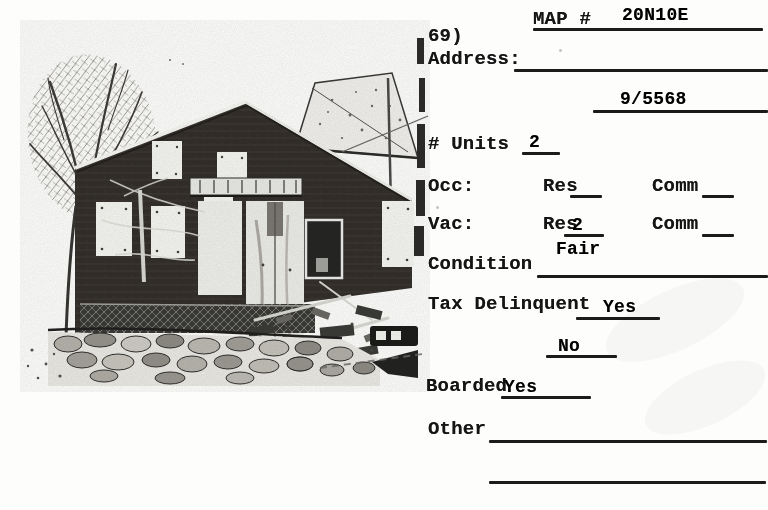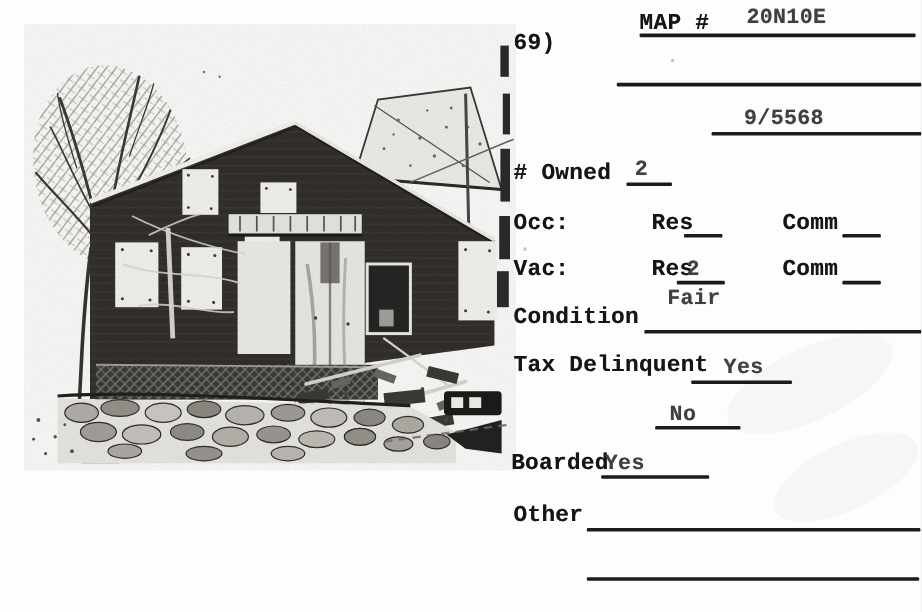--- a/index.html
+++ b/index.html
@@ -1,20 +1,20 @@
 <!DOCTYPE html>
 <html><head>
 <meta charset="utf-8">
 <style>
   html,body{margin:0;padding:0;background:#e8e8e8;}
   .page{position:relative;width:768px;height:510px;background:#fdfdfb;overflow:hidden;
         font-family:"Liberation Mono","DejaVu Sans Mono",monospace;}
   .lbl{position:absolute;font-weight:bold;font-size:19px;line-height:1;color:#151515;
        letter-spacing:.2px;white-space:pre;text-shadow:0 0 .5px rgba(30,30,30,.65);}
-  .val{position:absolute;font-weight:bold;font-size:18px;line-height:1;color:#404040;
+  .val{position:absolute;font-weight:bold;font-size:18px;line-height:1;color:#000000;
        letter-spacing:.3px;white-space:pre;text-shadow:0 0 .6px rgba(60,60,60,.5);}
   .rule{position:absolute;height:2.5px;background:#1b1b1b;border-radius:1px;}
   .speck{position:absolute;background:#555;border-radius:50%;opacity:.35;}
   .smudge{position:absolute;background:rgba(40,40,40,.03);border-radius:50%;}
   svg{position:absolute;left:20px;top:20px;}
 </style>
 </head>
 <body>
 
 <div class="page">
@@ -272,26 +272,27 @@
 
     <rect x="0" y="0" width="410" height="372" filter="url(#grain)" opacity="0.1"></rect>
   </svg>
 
   <span class="lbl" style="left:533px;top:10px">MAP #</span>
   <span class="val" style="left:622px;top:6px">20N10E</span>
   <div class="rule" style="left:533px;top:28px;width:230px"></div>
 
   <span class="lbl" style="left:428px;top:27px">69)</span>
 
+  <span class="lbl" style="left:428px;top:50px">Address:</span>
   <div class="rule" style="left:514px;top:69px;width:254px"></div>
 
   <span class="val" style="left:620px;top:90px">9/5568</span>
   <div class="rule" style="left:593px;top:110px;width:175px"></div>
 
-  <span class="lbl" style="left:428px;top:135px"># Owned</span>
+  <span class="lbl" style="left:428px;top:135px"># Units</span>
   <span class="val" style="left:529px;top:133px">2</span>
   <div class="rule" style="left:522px;top:152px;width:38px"></div>
 
   <span class="lbl" style="left:428px;top:177px">Occ:</span>
   <span class="lbl" style="left:543px;top:177px">Res</span>
   <span class="val" style="left:572px;top:178px"></span>
   <div class="rule" style="left:570px;top:195px;width:32px"></div>
   <span class="lbl" style="left:652px;top:177px">Comm</span>
   <span class="val" style="left:704px;top:178px"></span>
   <div class="rule" style="left:702px;top:195px;width:32px"></div>

